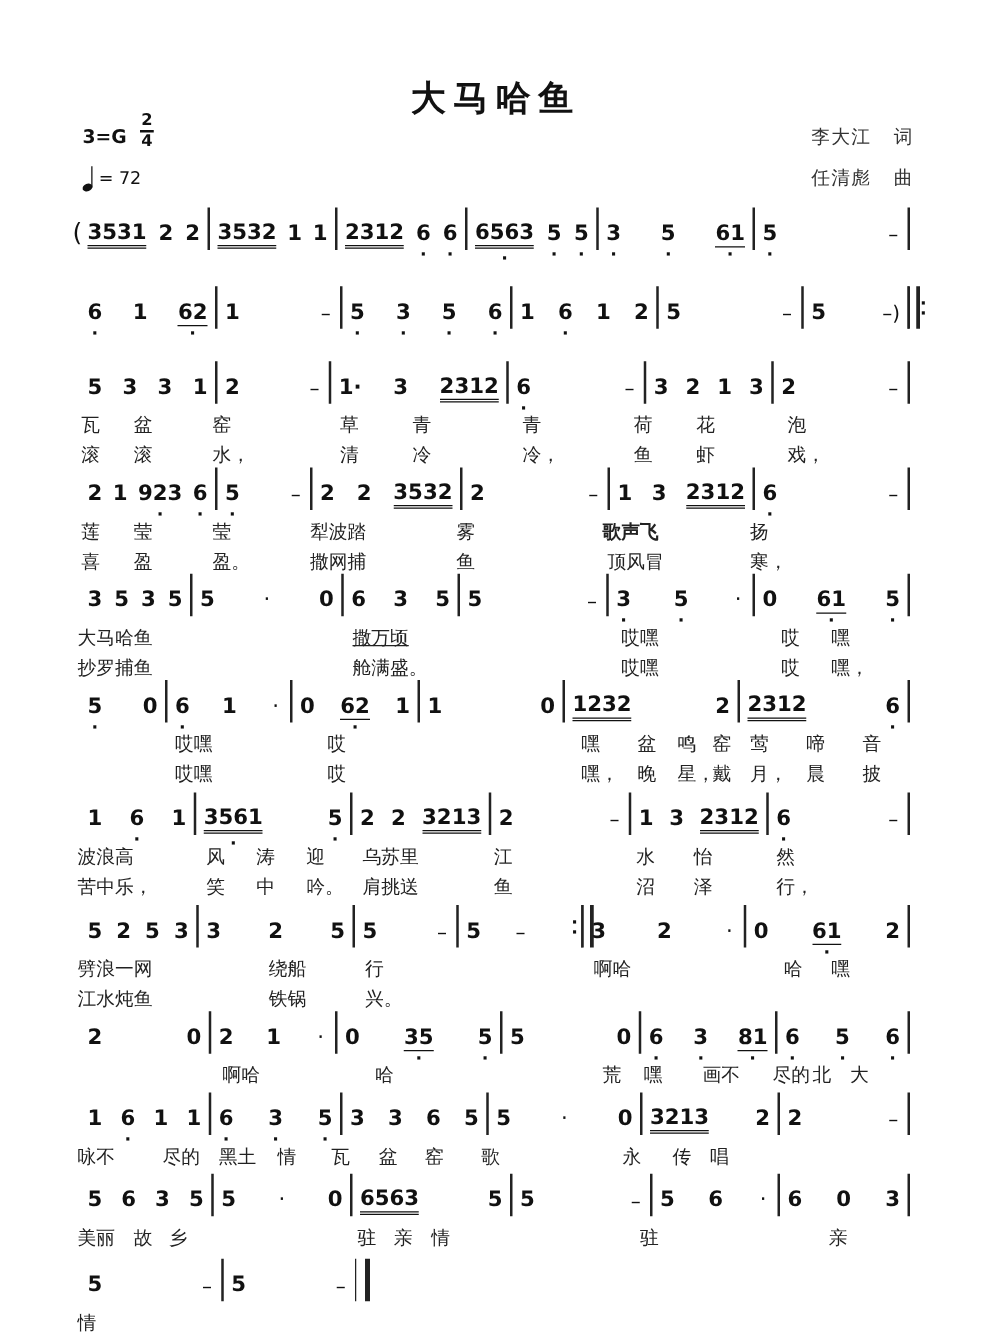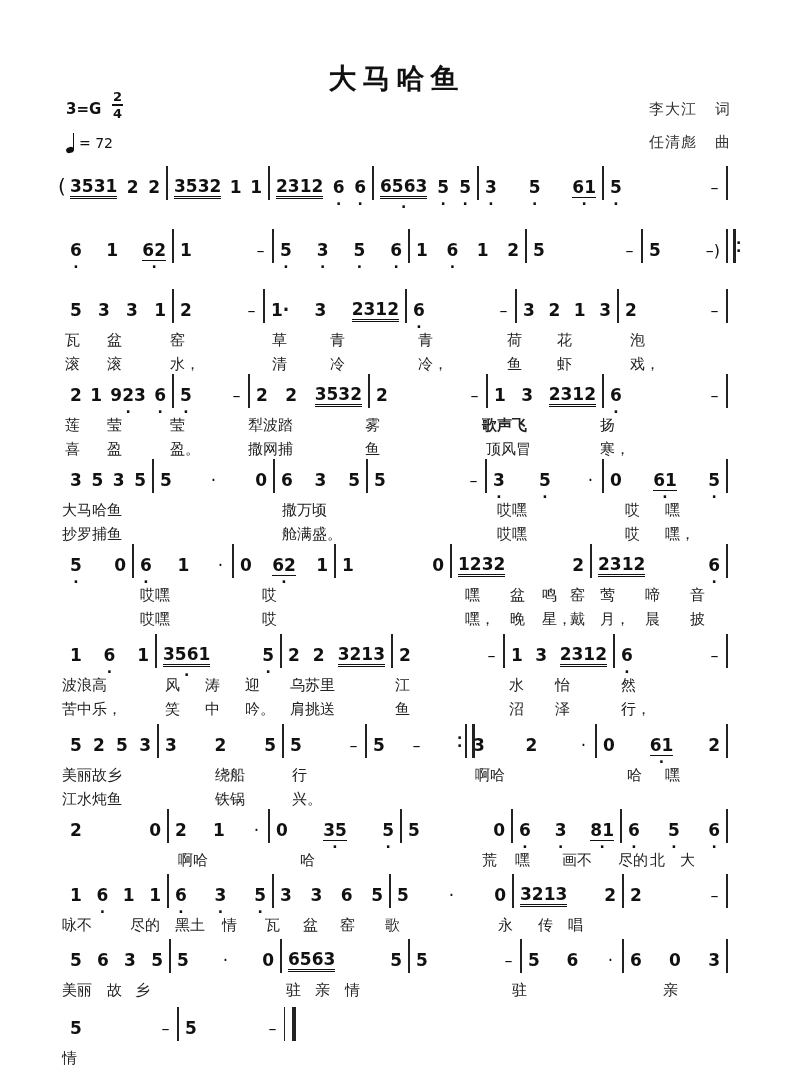--- a/index.html
+++ b/index.html
@@ -281,21 +281,21 @@
           <span class="n dl">5</span>
           <span class="n" style="font-weight: normal;">·</span>
         </div>
         <div class="measure" style="left: 610px; width: 110px; justify-content: space-between;">
           <span class="n">0</span>
           <span class="n dl u1">61</span>
           <span class="n dl">5</span>
         </div>
       </div>
       <span class="lyric" style="top: 36px; left: 62px;">大马哈鱼</span>
-      <span class="lyric" style="top: 36px; left: 282px;">撒万顷</span>
+      <span class="lyric" style="top: 36px; left: 282px; text-decoration: underline;">撒万顷</span>
       <span class="lyric" style="top: 36px; left: 497px;">哎嘿</span>
       <span class="lyric" style="top: 36px; left: 625px;">哎</span>
       <span class="lyric" style="top: 36px; left: 665px;">嘿</span>
       <span class="lyric" style="top: 60px; left: 62px;">抄罗捕鱼</span>
       <span class="lyric" style="top: 60px; left: 282px;">舱满盛。</span>
       <span class="lyric" style="top: 60px; left: 497px;">哎嘿</span>
       <span class="lyric" style="top: 60px; left: 625px;">哎</span>
       <span class="lyric" style="top: 60px; left: 665px;">嘿，</span>
     </div>
     <div class="row" style="top: 550px;">
@@ -441,21 +441,21 @@
           <span class="n" style="font-weight: normal;">·</span>
         </div>
         <div class="measure" style="left: 603px; width: 117px; justify-content: space-between;">
           <span class="n">0</span>
           <span class="n dl u1">61</span>
           <span class="n">2</span>
         </div>
         <div class="barline double" style="left: 465px;"></div>
         <div class="repeat-dots" style="left: 457px;">·<br>·</div>
       </div>
-      <span class="lyric" style="top: 36px; left: 62px;">美丽故乡</span>
+      <span class="lyric" style="top: 36px; left: 62px;">劈浪一网</span>
       <span class="lyric" style="top: 36px; left: 215px;">绕船</span>
       <span class="lyric" style="top: 36px; left: 292px;">行</span>
       <span class="lyric" style="top: 36px; left: 475px;">啊哈</span>
       <span class="lyric" style="top: 36px; left: 627px;">哈</span>
       <span class="lyric" style="top: 36px; left: 665px;">嘿</span>
       <span class="lyric" style="top: 60px; left: 62px;">江水炖鱼</span>
       <span class="lyric" style="top: 60px; left: 215px;">铁锅</span>
       <span class="lyric" style="top: 60px; left: 292px;">兴。</span>
     </div>
     <div class="row" style="top: 815px;">

